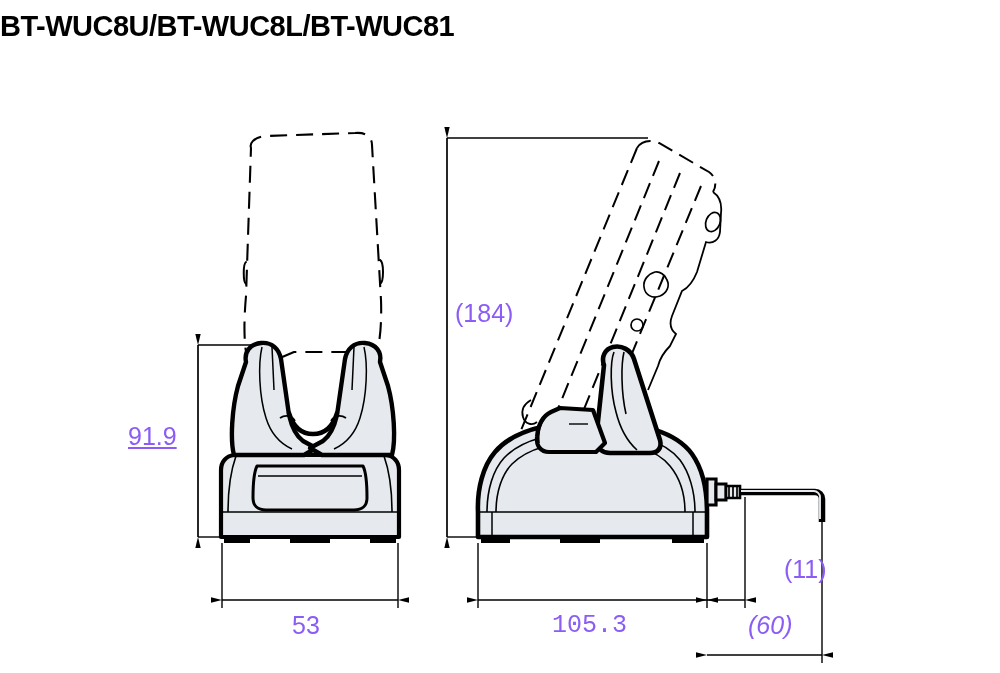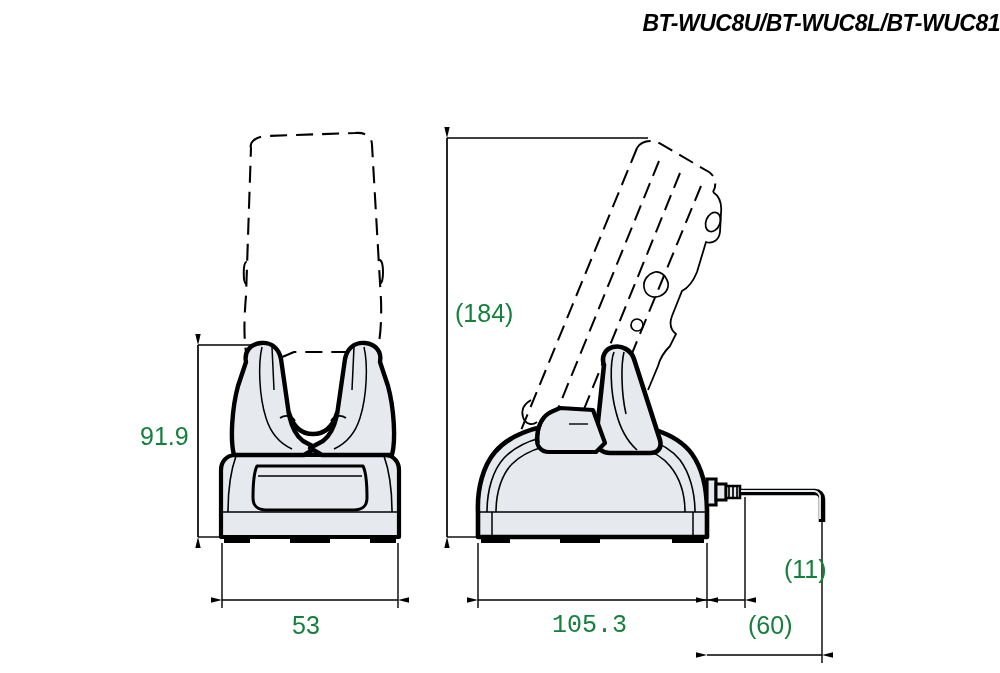--- a/index.html
+++ b/index.html
@@ -22,49 +22,48 @@
     top: 0;
     width: 1000px;
     height: 673px;
     background: #ffffff;
   }
   .title {
     position: absolute;
     left: 0;
     top: 10px;
     width: 1000px;
-    text-align: right;
-    font-size: 23px;
+    text-align: left;
+    font-size: 29px;
     font-weight: bold;
     letter-spacing: -0.5px;
     font-family: "Liberation Sans", sans-serif;
     white-space: nowrap;
-    font-style: italic;
   }
   .drawing-canvas {
     position: absolute;
     left: 0;
     top: 0;
     width: 1000px;
     height: 673px;
   }
   .dim-label {
     position: absolute;
     font-family: "Liberation Sans", sans-serif;
     font-size: 25px;
-    color: #15803d;
+    color: #8b5cf6;
     white-space: nowrap;
     line-height: 1;
   }
-  #label-919 { left: 140px; top: 424px; }
+  #label-919 { left: 128px; top: 424px; text-decoration: underline; }
   #label-86  { left: 292px; top: 613px; }
   #label-184 { left: 455px; top: 301px; }
   #label-1053{ left: 552px; top: 613px; font-family: Liberation Mono, monospace; }
   #label-11  { left: 784px; top: 557px; }
-  #label-60  { left: 748px; top: 613px; }
+  #label-60  { left: 748px; top: 613px; font-style: italic; }
 </style>
 </head>
 <body>
 
 <div id="page-root">
 
   <div class="title">BT-WUC8U/BT-WUC8L/BT-WUC81</div>
 
   <svg class="drawing-canvas" viewBox="0 0 1000 673" xmlns="http://www.w3.org/2000/svg">
 

